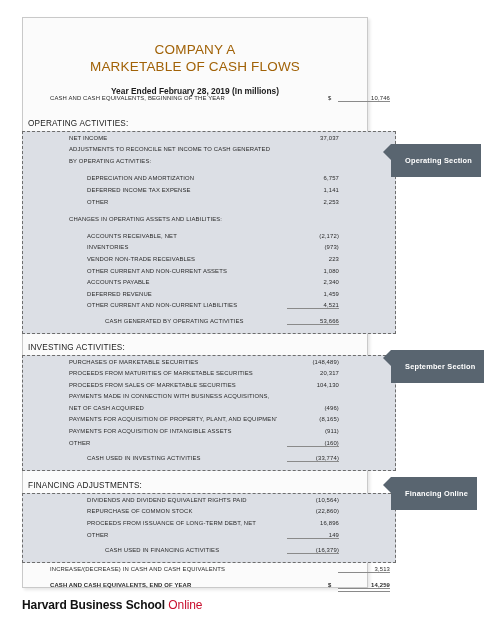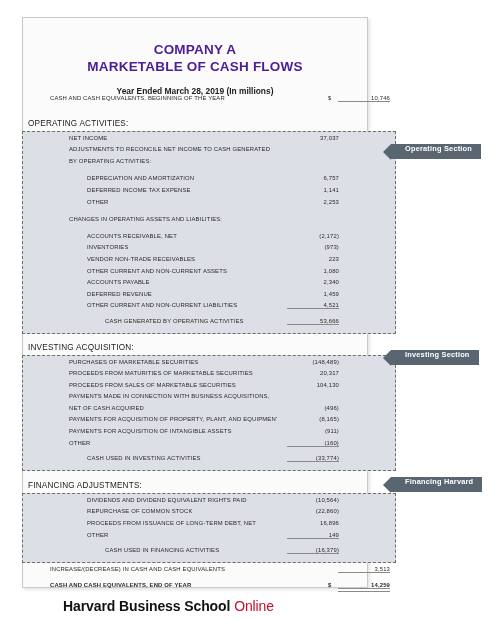--- a/index.html
+++ b/index.html
@@ -28,22 +28,22 @@
     box-sizing: border-box;
   }
 
   
   #doc-header {
     text-align: center;
     padding-top: 23px;
   }
   .doc-title {
     font-size: 13.5px;
-    font-weight: bold;
-    color: #4c1d95;
+    font-weight: normal;
+    color: #a16207;
     letter-spacing: 0.2px;
     line-height: 17px;
   }
   .doc-subtitle {
     margin-top: 11px;
     font-size: 8.4px;
     font-weight: bold;
     color: #1b1b1b;
   }
   .doc-subtitle .light {
@@ -109,28 +109,28 @@
     background: #dcdfe5;
     border: 1px dashed #6d6d6d;
     box-sizing: border-box;
     padding: 3px 0 3px 0;
     width: 374px;
   }
 
   
   .callout {
     position: absolute;
-    height: 15px;
+    height: 33px;
     background: #596570;
     color: #ffffff;
     font-size: 7.4px;
     font-weight: bold;
     letter-spacing: 0.2px;
     display: flex;
-    align-items: flex-start;
+    align-items: center;
     padding-left: 14px;
     padding-right: 9px;
     box-sizing: border-box;
     white-space: nowrap;
   }
   .callout::before {
     content: "";
     position: absolute;
     left: -8px;
     top: 0;
@@ -142,38 +142,37 @@
   }
   #callout-operating { left: 391px; top: 144px; }
   #callout-investing { left: 391px; top: 350px; }
   #callout-financing { left: 391px; top: 477px; }
 
   
   #footer-logo {
     position: absolute;
     left: 22px;
     top: 598px;
-    font-size: 14px;
+    font-size: 12px;
     letter-spacing: -0.1px;
-    margin-left: 41px;
   }
   #footer-logo .hbs { font-weight: bold; color: #111111; }
   #footer-logo .online { color: #c8102e; font-weight: normal; }
 </style>
 </head>
 <body>
 
 <div id="page-card">
   <div id="doc-header">
     <div class="doc-title">
       <div>COMPANY A</div>
       <div>MARKETABLE OF CASH FLOWS</div>
     </div>
     <div class="doc-subtitle">
-      <span>Year Ended March 28, 2019</span>
+      <span>Year Ended February 28, 2019</span>
       <span class="light">(In millions)</span>
     </div>
   </div>
 </div>
 
 <div id="statement">
 
   <div class="row ul">
     <span class="label">CASH AND CASH EQUIVALENTS, BEGINNING OF THE YEAR</span>
     <span class="cur">$</span>
@@ -260,21 +259,21 @@
     <div style="height:4px"></div>
     <div class="row indent3 ul">
       <span class="label" style="padding-left:18px">CASH GENERATED BY OPERATING ACTIVITIES</span>
       <span class="cur"></span>
       <span class="val">53,666</span>
     </div>
   </div>
 
   <div style="height:6px"></div>
 
-  <div class="section-head">INVESTING ACQUISITION:</div>
+  <div class="section-head">INVESTING ACTIVITIES:</div>
   <div class="shaded">
     <div class="row indent2">
       <span class="label">PURCHASES OF MARKETABLE SECURITIES</span>
       <span class="cur"></span>
       <span class="val">(148,489)</span>
     </div>
     <div class="row indent2">
       <span class="label">PROCEEDS FROM MATURITIES OF MARKETABLE SECURITIES</span>
       <span class="cur"></span>
       <span class="val">20,317</span>
@@ -360,22 +359,22 @@
     <span class="label">CASH AND CASH EQUIVALENTS, END OF YEAR</span>
     <span class="cur">$</span>
     <span class="val">14,259</span>
   </div>
 </div>
 
 <div class="callout" id="callout-operating">
   <span>Operating Section</span>
 </div>
 <div class="callout" id="callout-investing">
-  <span>Investing Section</span>
+  <span>September Section</span>
 </div>
 <div class="callout" id="callout-financing">
-  <span>Financing Harvard</span>
+  <span>Financing Online</span>
 </div>
 
 <div id="footer-logo">
   <span class="hbs">Harvard Business School</span>
   <span class="online">Online</span>
 </div>
 
 </body></html>

